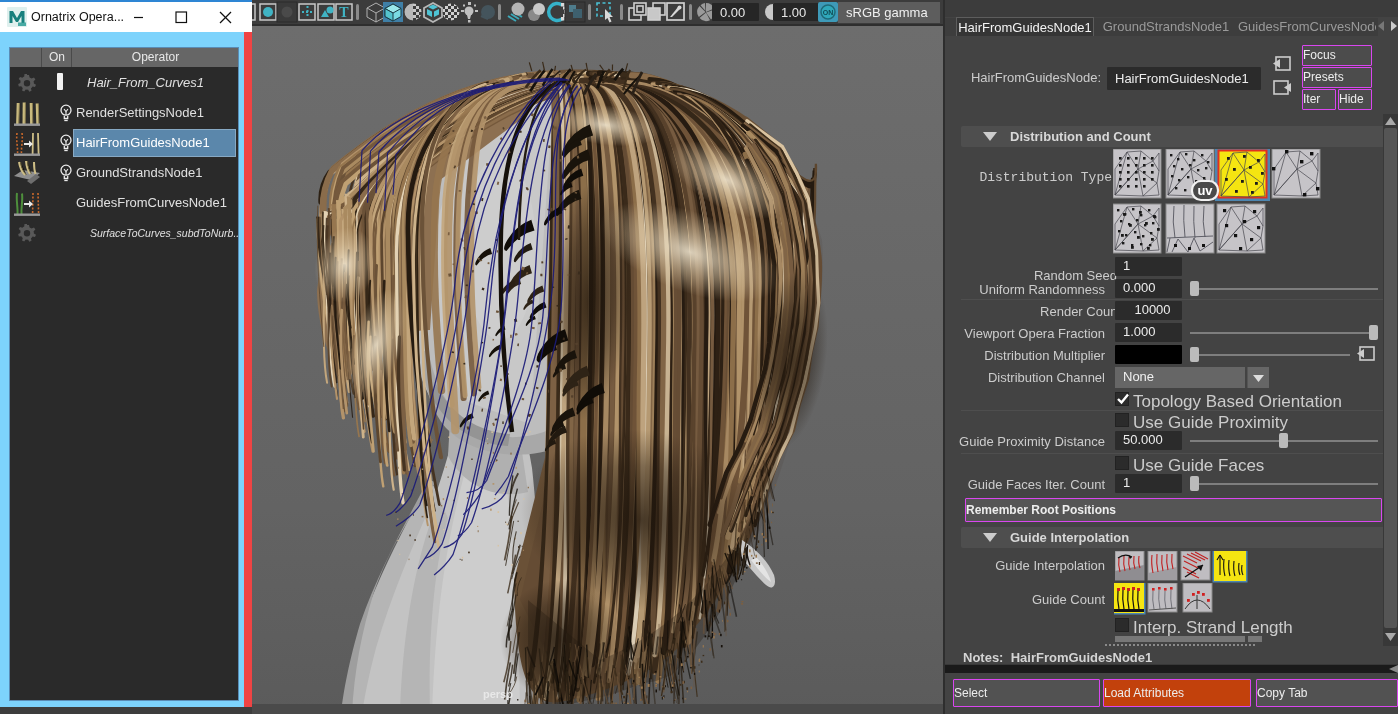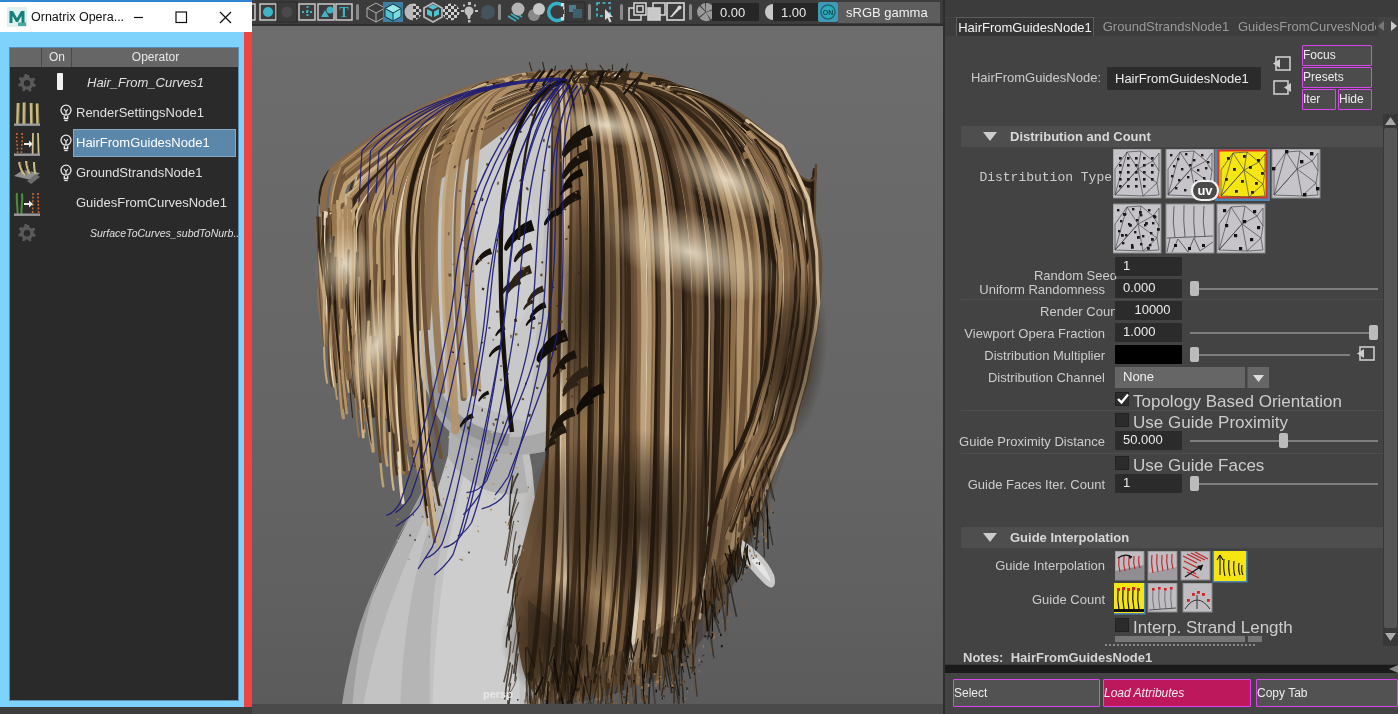--- a/index.html
+++ b/index.html
@@ -1514,20 +1514,21 @@
         <div class="shandle" style="left:89px;"></div>
       </div>
     <div class="abs" style="left:16px; top:453px; width:425px; height:1px; background:#4e4e4e;"></div>
     <div class="cb" style="left:170px; top:456px;"></div>
     <div class="cblbl" style="left:188px; top:456px;">Use Guide Faces</div>
     <div class="lbl" style="left:0px; top:477px; width:160px;">Guide Faces Iter. Count</div>
     <div class="field" style="left:170px; top:474px; width:67px; height:19px;">1</div>
     <div class="slider" style="left:245px; top:483px; width:188px;">
         <div class="shandle" style="left:0;"></div>
       </div>
+    <div class="mbtn" style="left:20px; top:498px; width:417px; height:24px; line-height:22px; font-weight:bold; background:#555555;">Remember Root Positions</div>
     <div class="sechdr" style="top:527px; width:425px;">
       <svg class="abs" style="left:22px; top:6px;" width="14" height="9">
           <path d="M0 0 L14 0 L7 9 Z" fill="#ccc"></path>
         </svg>
       <span>Guide Interpolation</span>
     </div>
     <div class="lbl" style="left:0px; top:558px; width:160px;">Guide Interpolation</div>
     <svg class="abs" style="left:170px; top:551px;" width="135" height="32" viewBox="0 0 135 32">
       <g transform="translate(0,0)">
           <rect x="0" y="0" width="29" height="29" fill="#bfbdc1" stroke="#8a8a8a"></rect>
@@ -1635,21 +1636,21 @@
     <div class="cblbl" style="left:188px; top:618px;">Interp. Strand Length</div>
     <div class="abs" style="left:170px; top:636px; width:130px; height:6px; background:#777;"></div>
     <div class="abs" style="left:303px; top:636px; width:14px; height:6px; background:#777;"></div>
     <div class="abs" style="left:160px; top:644px; width:150px; height:3px; border-top:2px dotted #8a8a8a;"></div>
     <div class="abs" style="left:18px; top:650px; color:#d4d4d4; font-size:13px; font-weight:bold;">Notes: &nbsp;HairFromGuidesNode1</div>
     <div class="abs" style="left:0px; top:664px; width:453px; height:9px; background:#1a1a1a; border-top:1px solid #383838;"></div>
     <svg class="abs" style="left:444px; top:665px;" width="9" height="8">
         <path d="M0 4 L9 0 L9 8 Z" fill="#8a8a8a"></path>
       </svg>
     <div class="mbtn" style="left:8px; top:679px; width:147px; height:28px; line-height:26px; background:#525252;">Select</div>
-    <div class="mbtn" style="left:158px; top:679px; width:148px; height:28px; line-height:26px; background:#be185d;font-style:italic;">Load Attributes</div>
+    <div class="mbtn" style="left:158px; top:679px; width:148px; height:28px; line-height:26px; background:#c2410c;">Load Attributes</div>
     <div class="mbtn" style="left:311px; top:679px; width:142px; height:28px; line-height:26px; background:#525252;">Copy Tab</div>
 
     <div class="abs" style="left:438px; top:114px; width:15px; height:532px; background:#383838;"></div>
     <svg class="abs" style="left:440px; top:117px;" width="11" height="8">
         <path d="M0 8 L11 8 L5.5 0 Z" fill="#aaa"></path>
       </svg>
     <div class="abs" style="left:439px; top:128px; width:13px; height:500px; background:#555; border-radius:2px;"></div>
     <svg class="abs" style="left:440px; top:633px;" width="11" height="8">
         <path d="M0 0 L11 0 L5.5 8 Z" fill="#aaa"></path>
       </svg>

